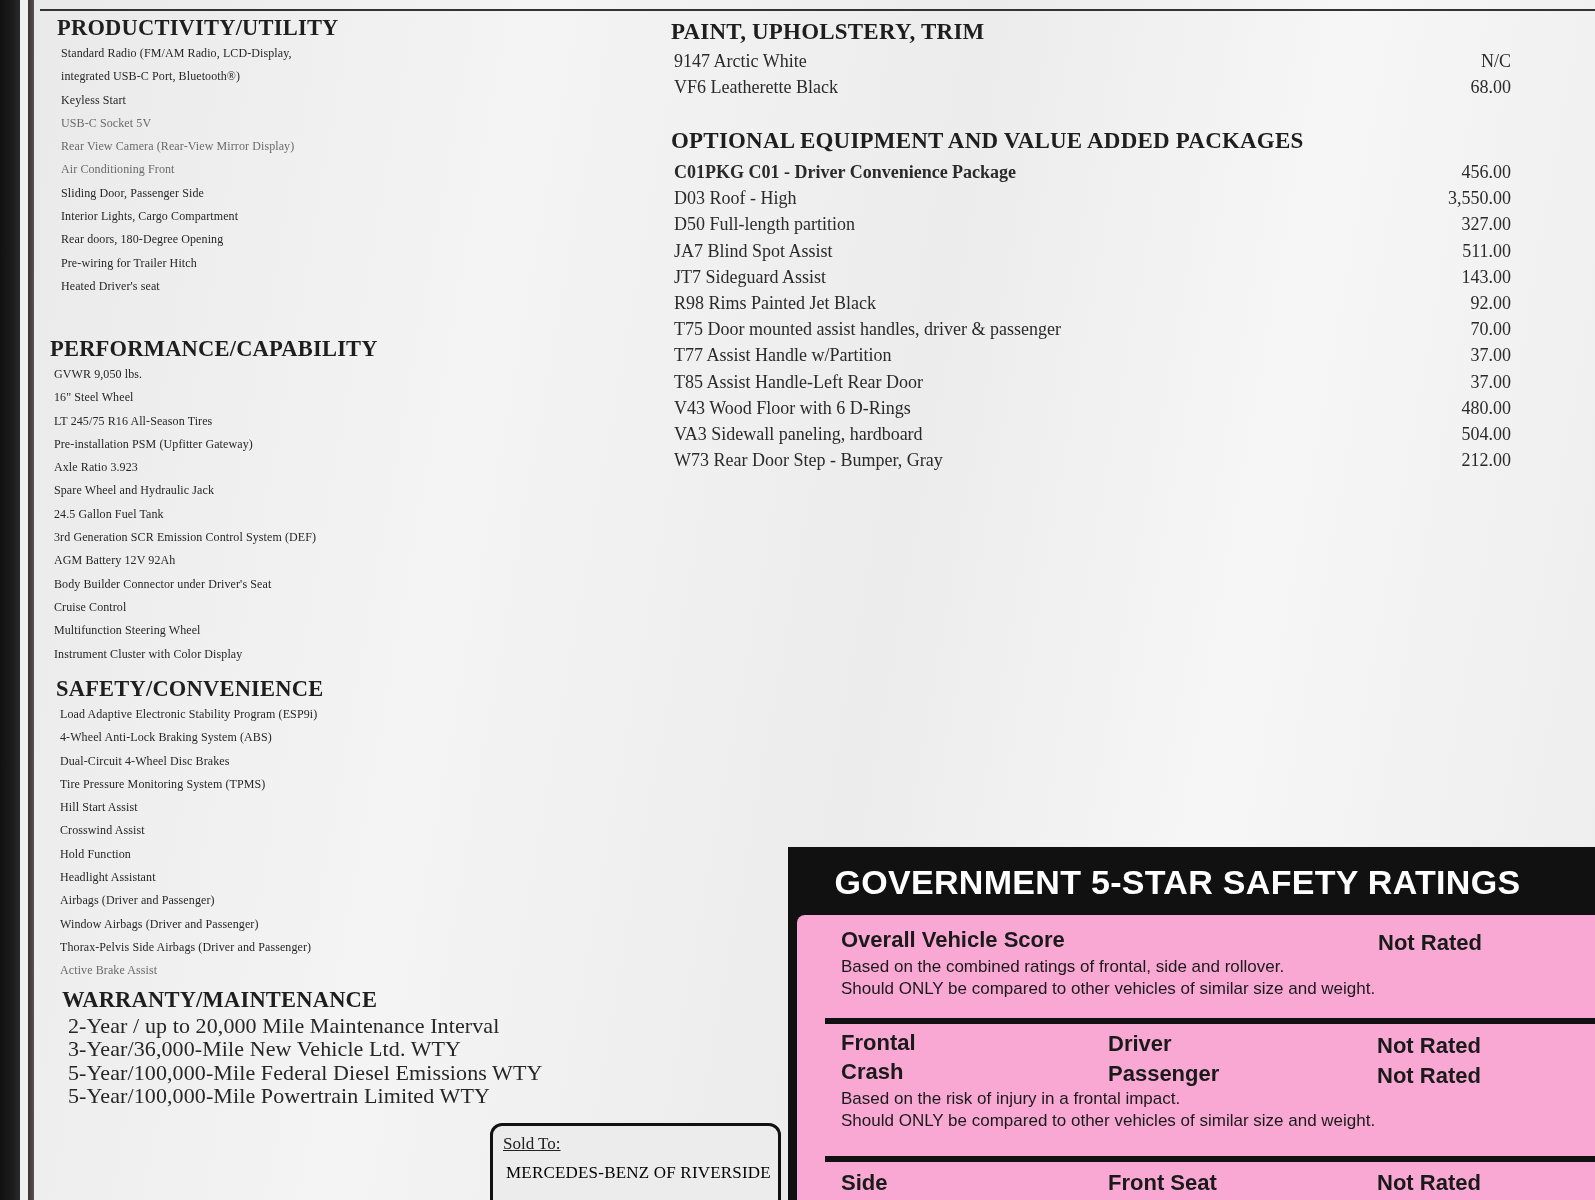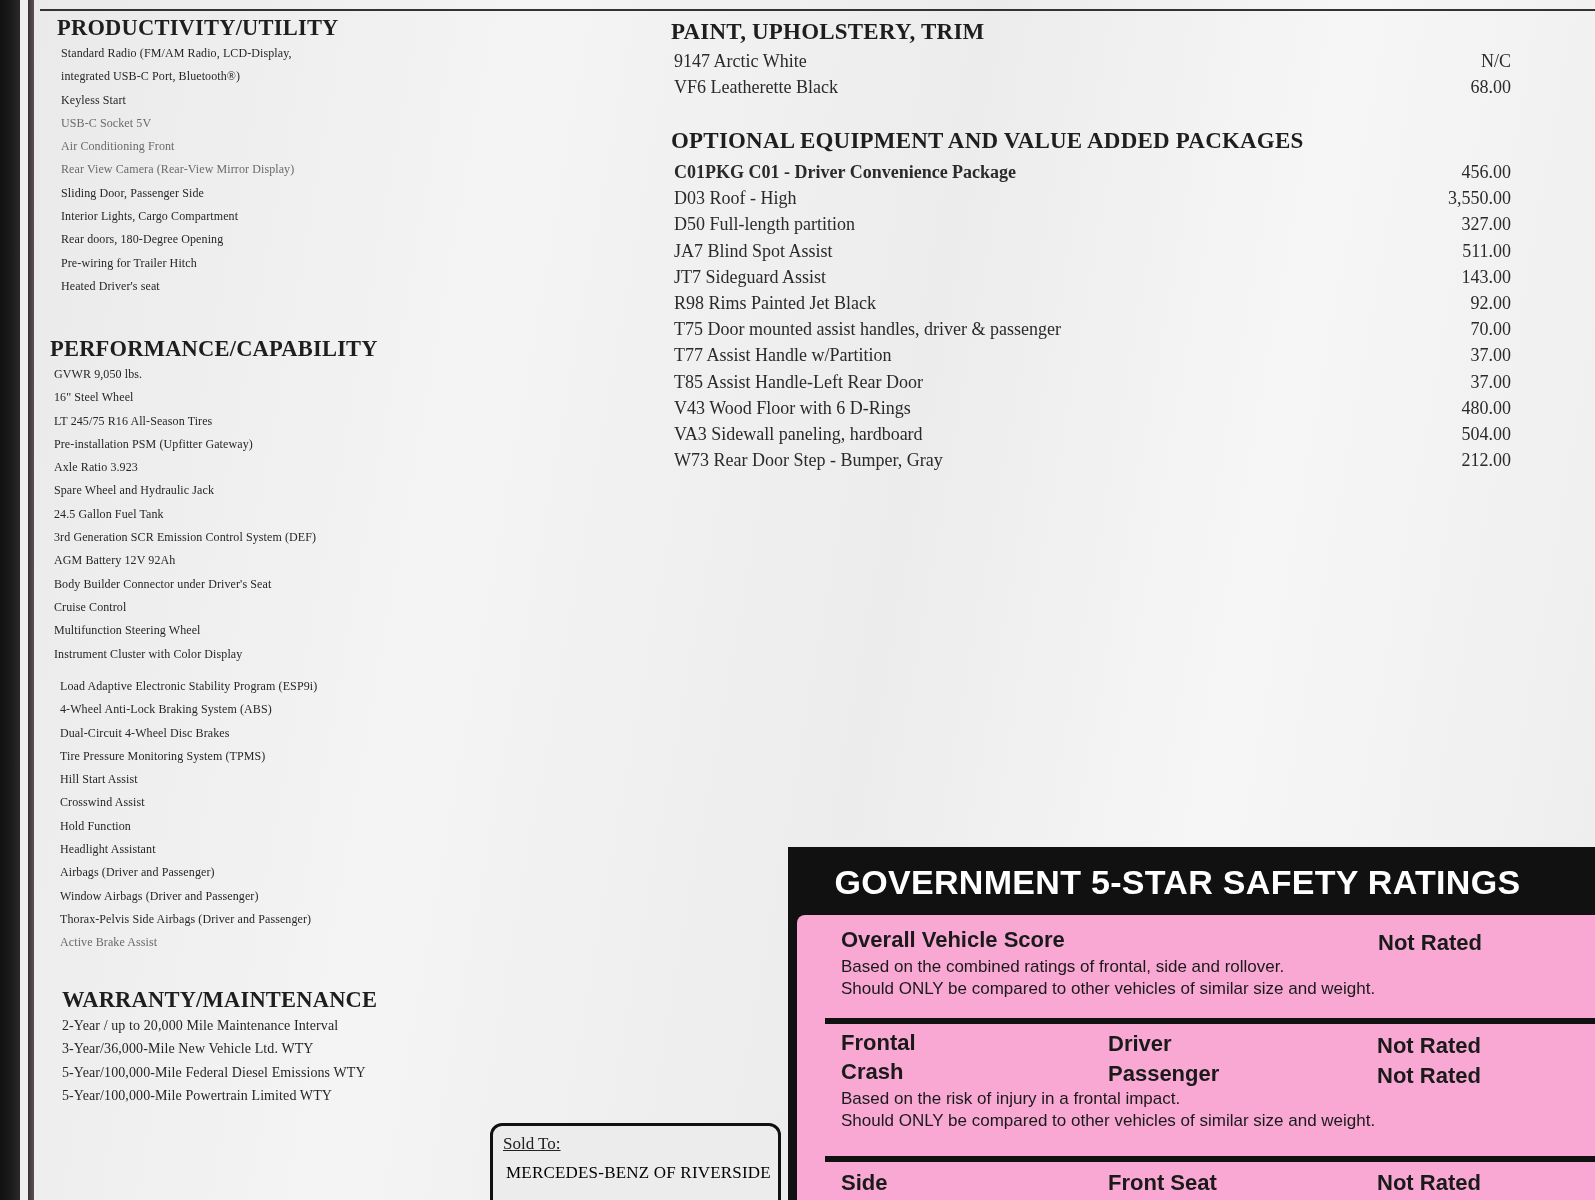--- a/index.html
+++ b/index.html
@@ -40,21 +40,21 @@
     .item.faded { color: #6a6a6a; }
     .sec-prod { position: absolute; left: 13px; top: 0; }
     .sec-prod .section-head { margin-left: 0; }
     .sec-prod .item { margin-left: 4px; }
     .sec-perf { position: absolute; left: 6px; top: 321px; }
     .sec-perf .item { margin-left: 4px; }
     .sec-safe { position: absolute; left: 12px; top: 661px; }
     .sec-safe .item { margin-left: 4px; }
     .sec-warr { position: absolute; left: 18px; top: 972px; }
     .sec-warr .section-head { font-family: "Liberation Serif", serif; font-stretch: condensed; }
-    .sec-warr .item { margin-left: 0; font-size: 14px; }
+    .sec-warr .item { margin-left: 6px; font-size: 22px; }
 
     
     .right-col { position: absolute; left: 671px; top: 14px; width: 840px; }
     .r-head {
       font-weight: bold; font-size: 23px; line-height: 32px; color: #1e1e1e;
       letter-spacing: 0.2px; white-space: nowrap;
     }
     .r-row {
       display: flex; justify-content: space-between; align-items: baseline;
       width: 840px; font-size: 18px; line-height: 26.2px; color: #2a2a2a;
@@ -118,22 +118,22 @@
 <div class="top-rule"></div>
 
 <div class="left-col">
 
   <div class="sec-prod">
     <div class="section-head">PRODUCTIVITY/UTILITY</div>
     <div class="item">Standard Radio (FM/AM Radio, LCD-Display,</div>
     <div class="item">integrated USB-C Port, Bluetooth®)</div>
     <div class="item">Keyless Start</div>
     <div class="item faded">USB-C Socket 5V</div>
+    <div class="item faded">Rear View Camera (Rear-View Mirror Display)</div>
     <div class="item faded">Air Conditioning Front</div>
-    <div class="item faded">Rear View Camera (Rear-View Mirror Display)</div>
     <div class="item">Sliding Door, Passenger Side</div>
     <div class="item">Interior Lights, Cargo Compartment</div>
     <div class="item">Rear doors, 180-Degree Opening</div>
     <div class="item">Pre-wiring for Trailer Hitch</div>
     <div class="item">Heated Driver's seat</div>
   </div>
 
   <div class="sec-perf">
     <div class="section-head">PERFORMANCE/CAPABILITY</div>
     <div class="item">GVWR 9,050 lbs.</div>
@@ -145,20 +145,21 @@
     <div class="item">24.5 Gallon Fuel Tank</div>
     <div class="item">3rd Generation SCR Emission Control System (DEF)</div>
     <div class="item">AGM Battery 12V 92Ah</div>
     <div class="item">Body Builder Connector under Driver's Seat</div>
     <div class="item">Cruise Control</div>
     <div class="item">Multifunction Steering Wheel</div>
     <div class="item">Instrument Cluster with Color Display</div>
   </div>
 
   <div class="sec-safe">
+    <div class="section-head">SAFETY/CONVENIENCE</div>
     <div class="item">Load Adaptive Electronic Stability Program (ESP9i)</div>
     <div class="item">4-Wheel Anti-Lock Braking System (ABS)</div>
     <div class="item">Dual-Circuit 4-Wheel Disc Brakes</div>
     <div class="item">Tire Pressure Monitoring System (TPMS)</div>
     <div class="item">Hill Start Assist</div>
     <div class="item">Crosswind Assist</div>
     <div class="item">Hold Function</div>
     <div class="item">Headlight Assistant</div>
     <div class="item">Airbags (Driver and Passenger)</div>
     <div class="item">Window Airbags (Driver and Passenger)</div>

